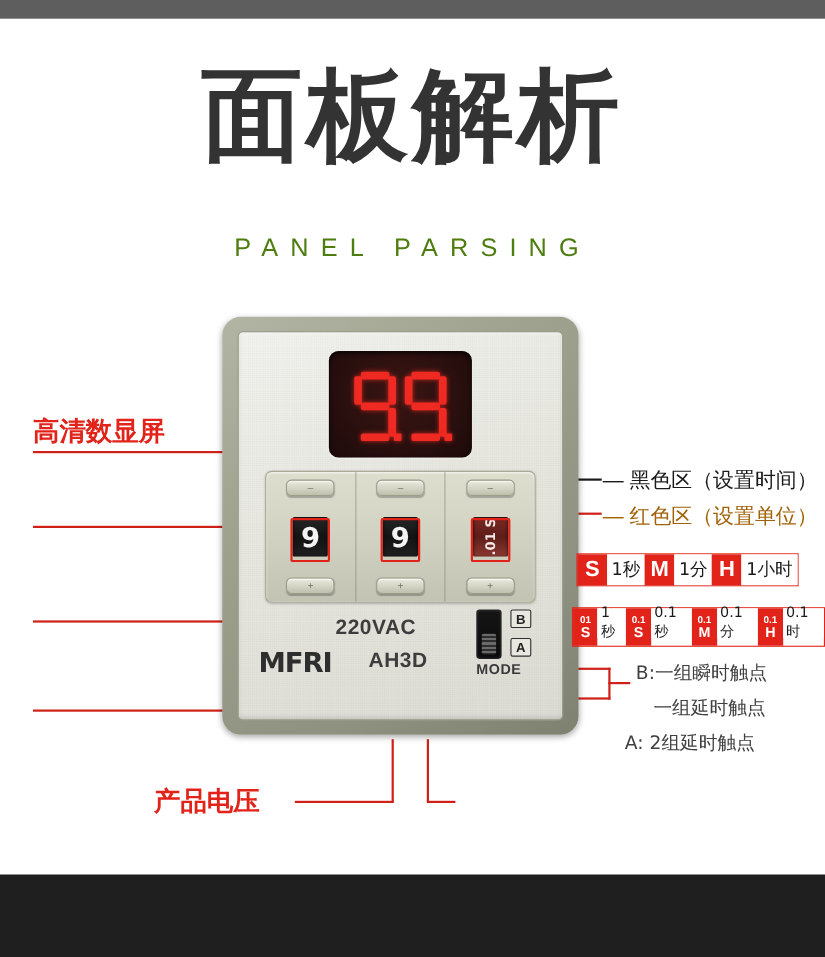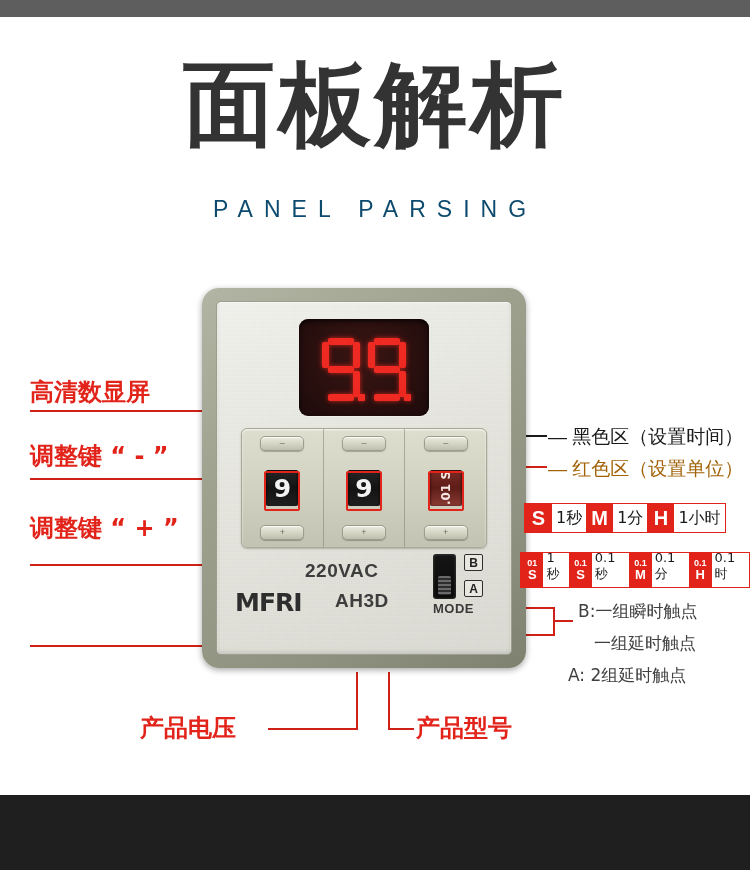--- a/index.html
+++ b/index.html
@@ -16,22 +16,22 @@
   .bottom-bar { position:absolute; left:0; top:795px; width:750px; height:75px; background:#1f1f1f; }
 
   
   .heading-cn {
     position:absolute; left:0; top:57px; width:750px;
     text-align:center; font-size:92px; line-height:1.05;
     font-weight:700; color:#333333; letter-spacing:4px;
     font-family:"DejaVu Sans","Liberation Sans",sans-serif;
   }
   .heading-en {
-    position:absolute; left:0; top:196px; width:750px;
-    text-align:center; font-size:23px; color:#0c4a6e;
+    position:absolute; left:0; top:212px; width:750px;
+    text-align:center; font-size:23px; color:#4d7c0f;
     letter-spacing:11px; font-weight:400;
   }
 
   
   .device {
     position:absolute; left:202px; top:288px; width:324px; height:380px;
     border-radius:17px;
     background:linear-gradient(145deg,#b3b5a4 0%,#9fa18f 35%,#8f9180 75%,#7f8170 100%);
     box-shadow:0 2px 6px rgba(0,0,0,.35);
     padding:13px 14px;
@@ -271,24 +271,21 @@
         </div>
         <div class="mode-b">B</div>
         <div class="mode-a">A</div>
         <div class="mode-label">MODE</div>
       </div>
 
     </div>
   </div>
 
   <div class="cn-label lbl-screen">高清数显屏</div>
-  <div class="cn-label lbl-minus">调整键 “ - ”</div>
-  <div class="cn-label lbl-plus">调整键 “ + ”</div>
   <div class="cn-label lbl-voltage">产品电压</div>
-  <div class="cn-label lbl-model">产品型号</div>
 
   <div class="rt-label lbl-black">— 黑色区（设置时间）</div>
   <div class="rt-label lbl-red">— 红色区（设置单位）</div>
 
   <div class="mode-note mn1">B:一组瞬时触点</div>
   <div class="mode-note mn2">一组延时触点</div>
   <div class="mode-note mn3">A:  2组延时触点</div>
 
   <div class="legend1" id="legend-row-1">
       <div class="lg-key">S</div>

